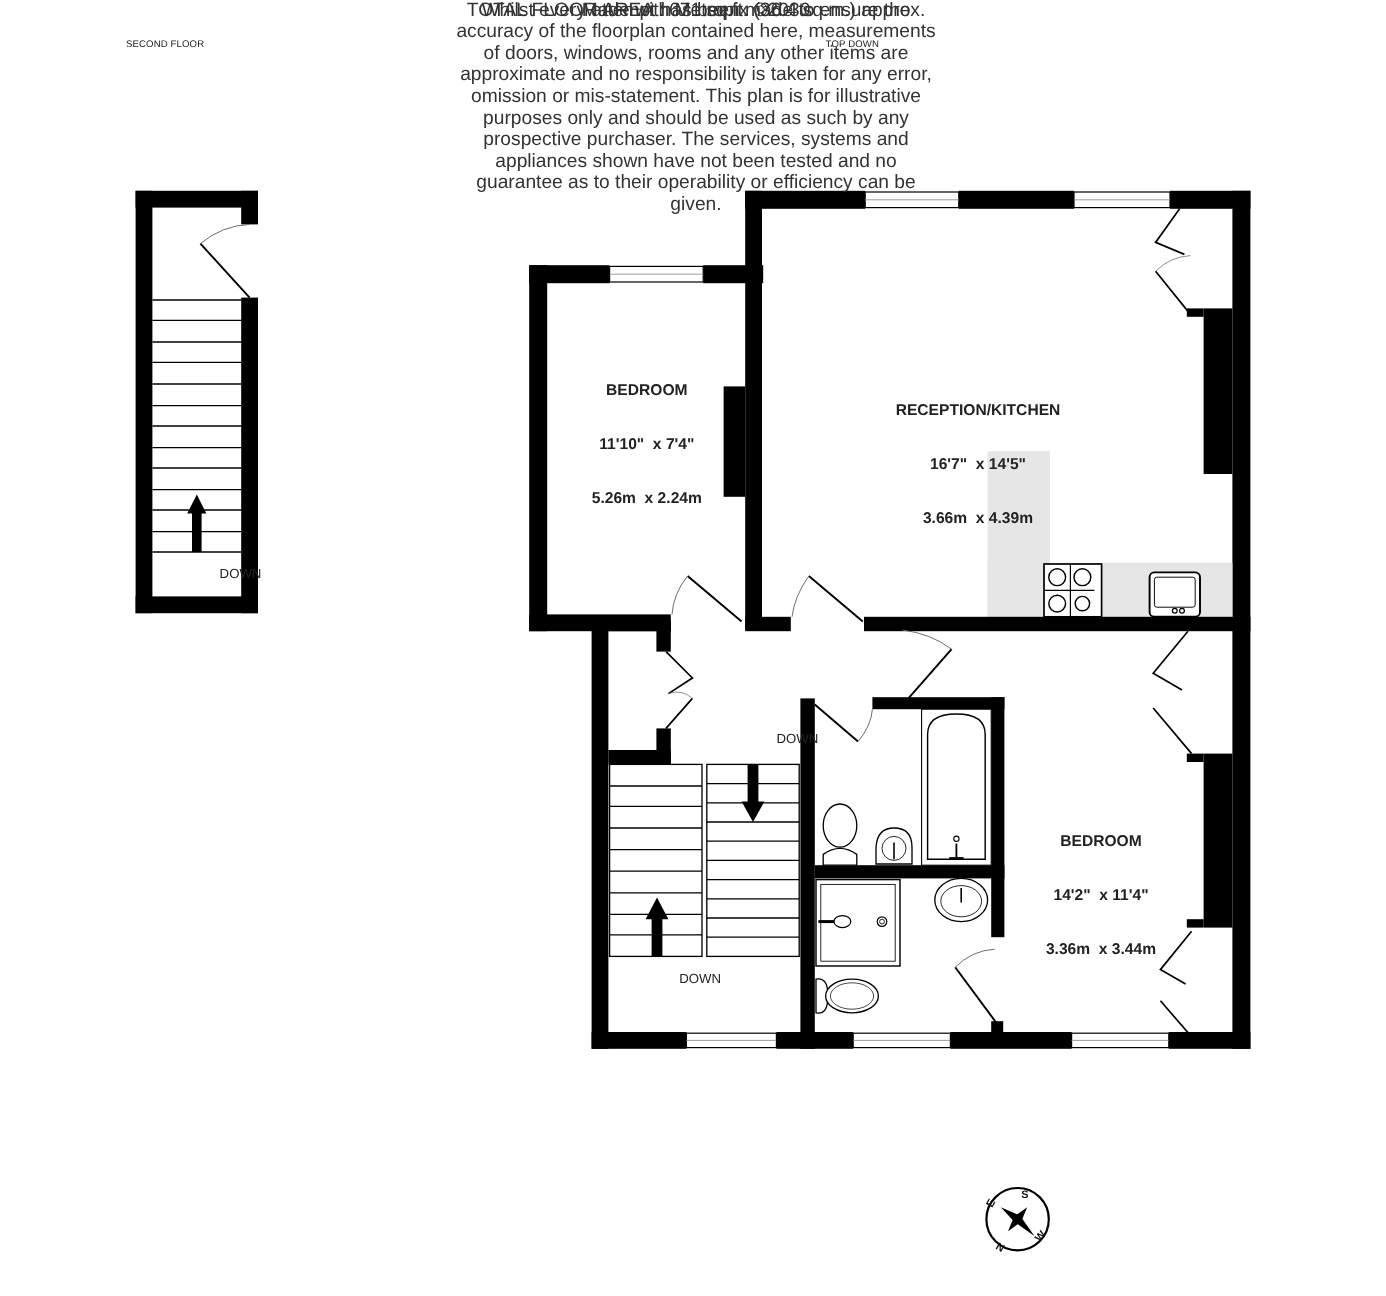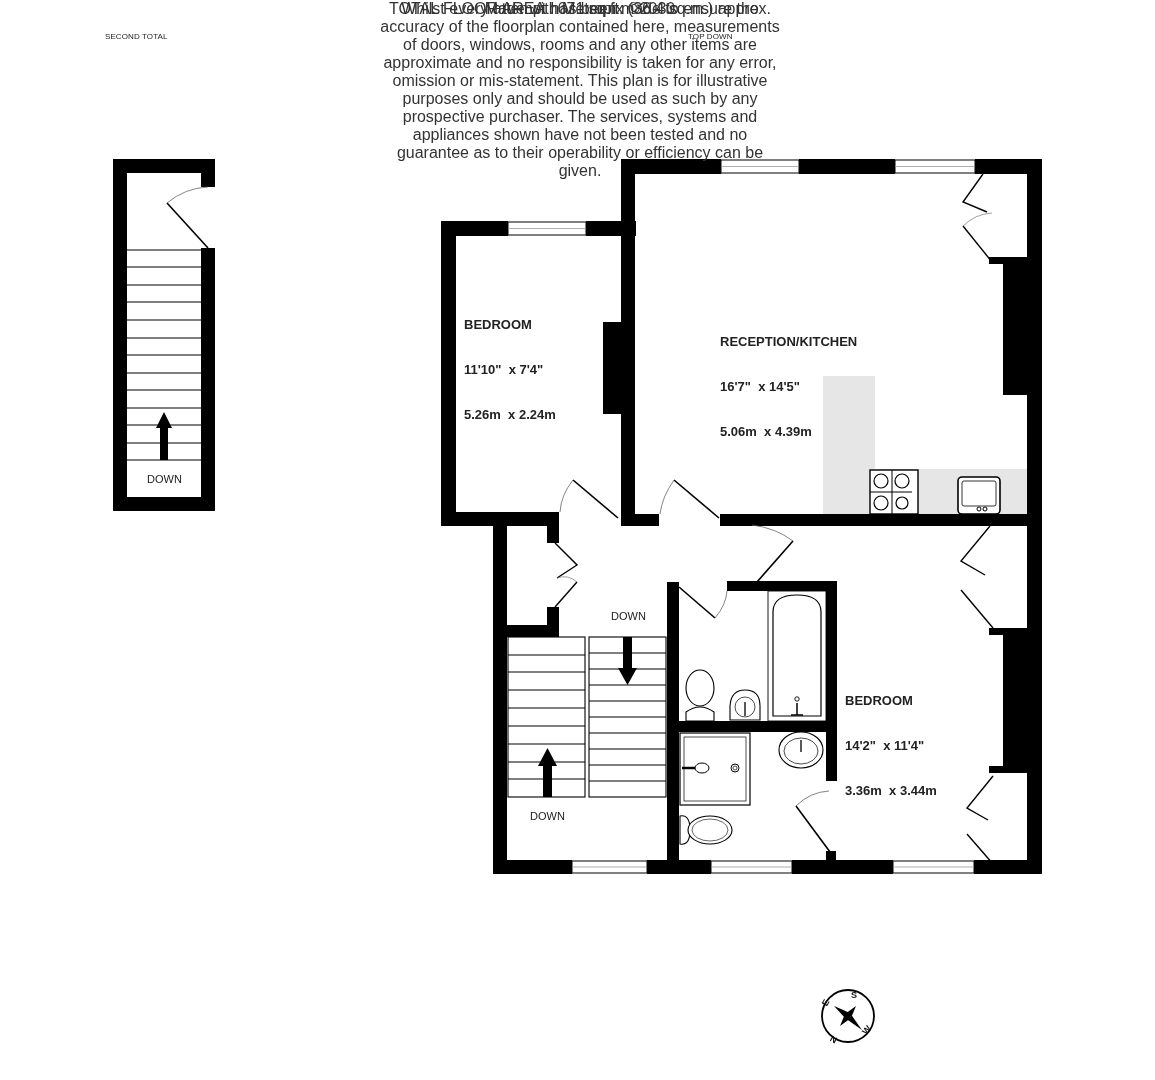--- a/index.html
+++ b/index.html
@@ -1,27 +1,27 @@
 <!DOCTYPE html>
 <html><head>
   <meta charset="utf-8">
   <style>
     html, body { margin: 0; padding: 0; background: #ffffff; }
     body { width: 1155px; height: 1080px; position: relative; overflow: hidden; font-family: "Liberation Sans", sans-serif; color: #1a1a1a; }
     .floor-label { position: absolute; top: 32px; font-size: 8px; letter-spacing: 0.1px; color: #222; }
     svg.plan { position: absolute; left: 0; top: 0; }
-    .room-label { position: absolute; font-weight: bold; font-size: 13px; line-height: 15px; color: #222; white-space: pre; }
-    .stair-label { position: absolute; font-size: 11px; color: #222; }
+    .room-label { position: absolute; text-align: center; font-weight: bold; font-size: 13px; line-height: 15px; color: #222; white-space: pre; }
+    .stair-label { position: absolute; font-size: 11px; color: #222; margin-left: 36px; }
     .footer { position: absolute; left: 375px; width: 410px; text-align: center; color: #333; }
     .compass-letter { font-family: "Liberation Sans", sans-serif; font-size: 9px; font-weight: bold; fill: #111; }
   </style>
 </head>
 <body>
 
-<div class="floor-label" style="left:105px;">SECOND TOTAL</div>
+<div class="floor-label" style="left:105px;">SECOND FLOOR</div>
 <div class="floor-label" style="left:688px;">TOP DOWN</div>
 
 <svg class="plan" width="1155" height="1080" viewBox="0 0 1155 1080">
 
   <g>
 
     <rect x="113" y="159" width="14" height="352" fill="#000"></rect>
     <rect x="113" y="159" width="102" height="14" fill="#000"></rect>
     <rect x="201" y="159" width="14" height="28" fill="#000"></rect>
     <rect x="201" y="248" width="14" height="263" fill="#000"></rect>
@@ -242,21 +242,21 @@
 </svg>
 
 <div class="room-label" style="left:464px; top:287px; width:150px;">
   <div>BEDROOM</div>
   <div>11'10"  x 7'4"</div>
   <div>5.26m  x 2.24m</div>
 </div>
 <div class="room-label" style="left:720px; top:304px; width:190px;">
   <div>RECEPTION/KITCHEN</div>
   <div>16'7"  x 14'5"</div>
-  <div>5.06m  x 4.39m</div>
+  <div>3.66m  x 4.39m</div>
 </div>
 <div class="room-label" style="left:845px; top:663px; width:145px;">
   <div>BEDROOM</div>
   <div>14'2"  x 11'4"</div>
   <div>3.36m  x 3.44m</div>
 </div>
 
 <div class="stair-label" style="left:147px; top:473px;">DOWN</div>
 <div class="stair-label" style="left:611px; top:610px;">DOWN</div>
 <div class="stair-label" style="left:530px; top:810px;">DOWN</div>

